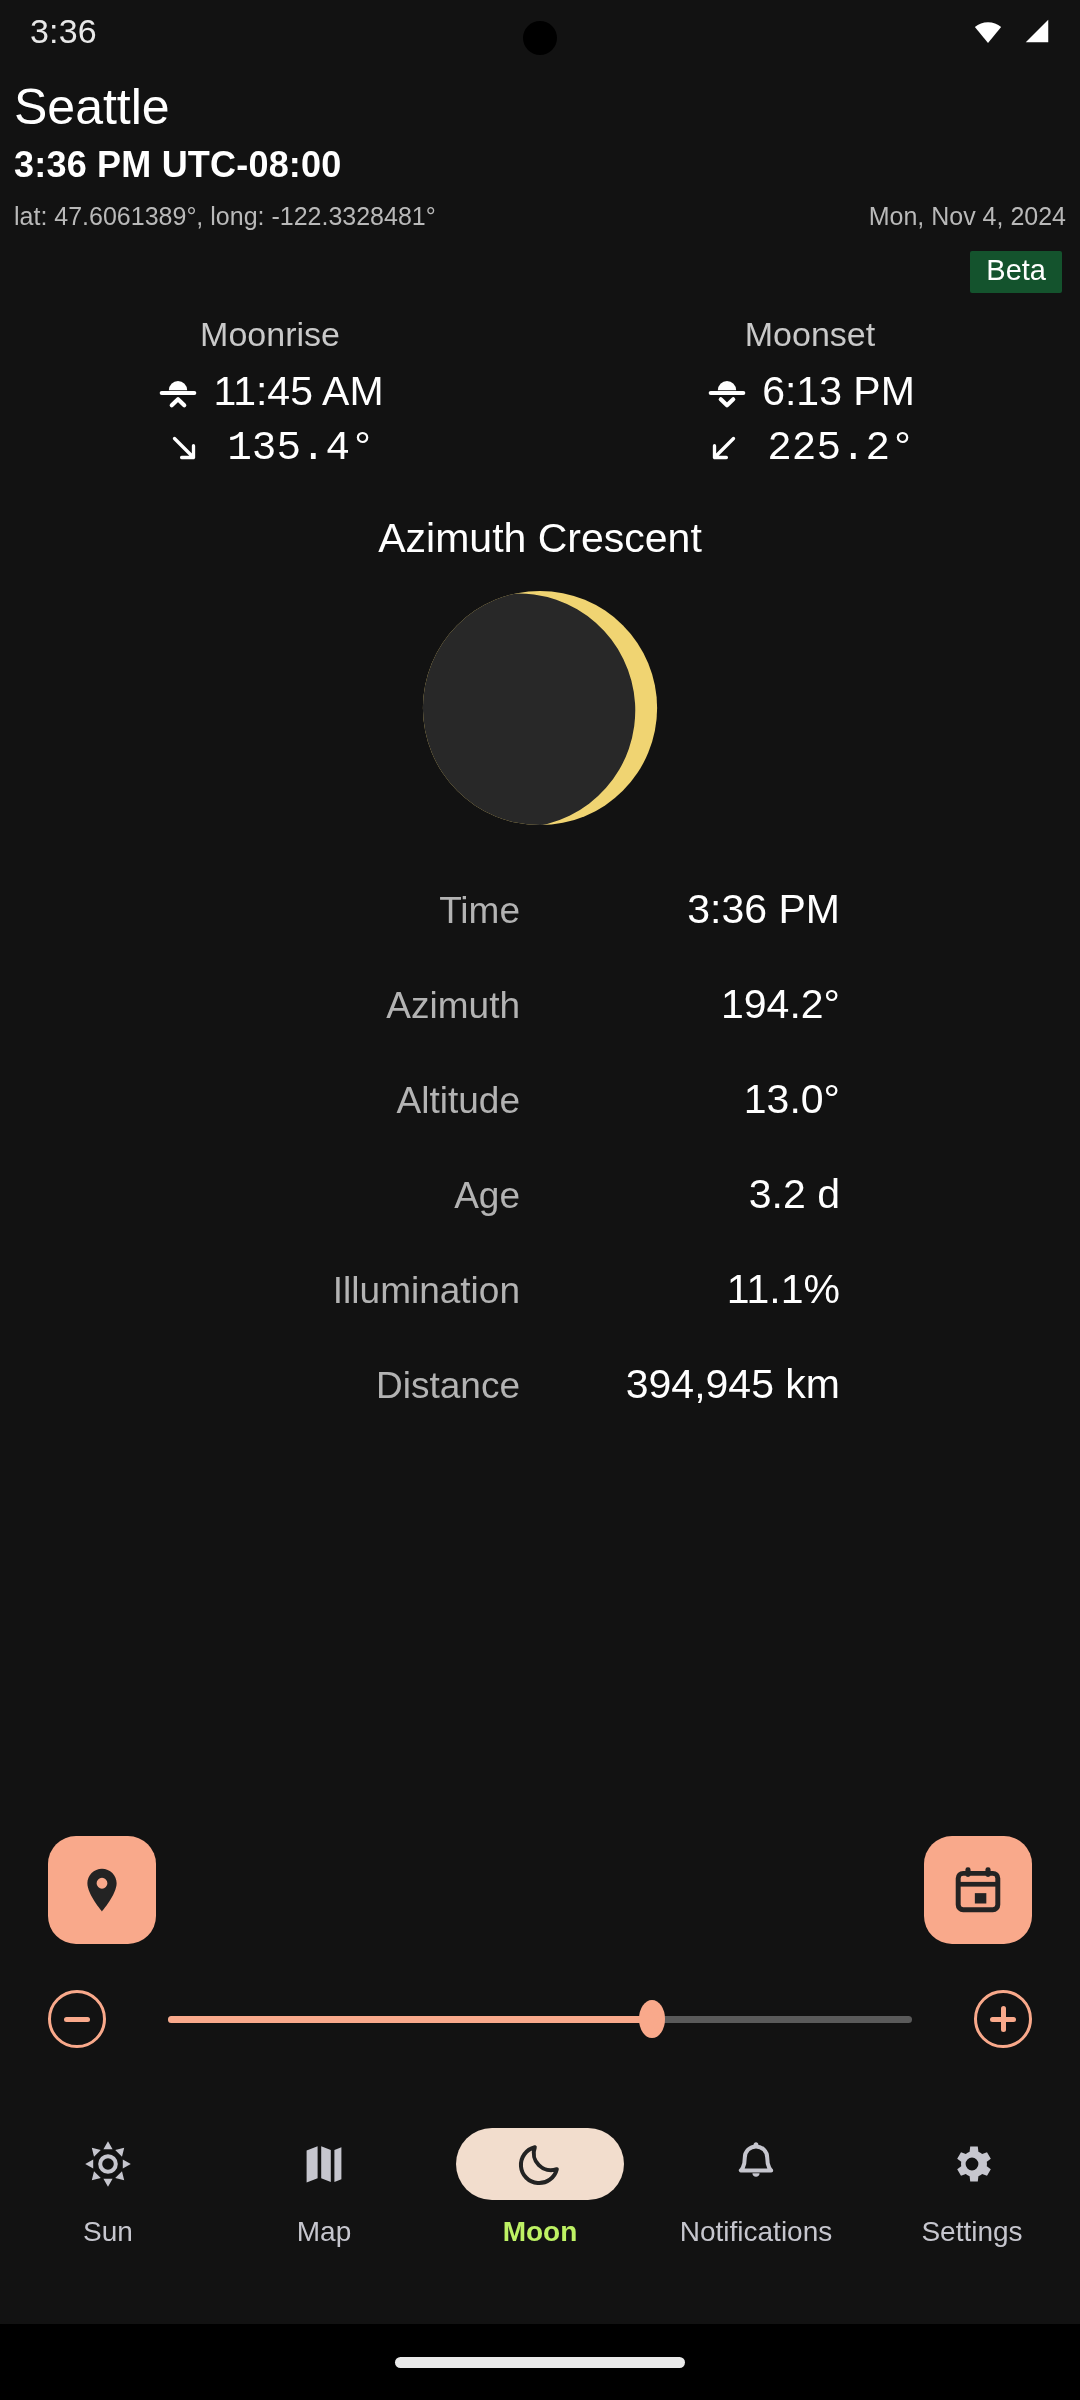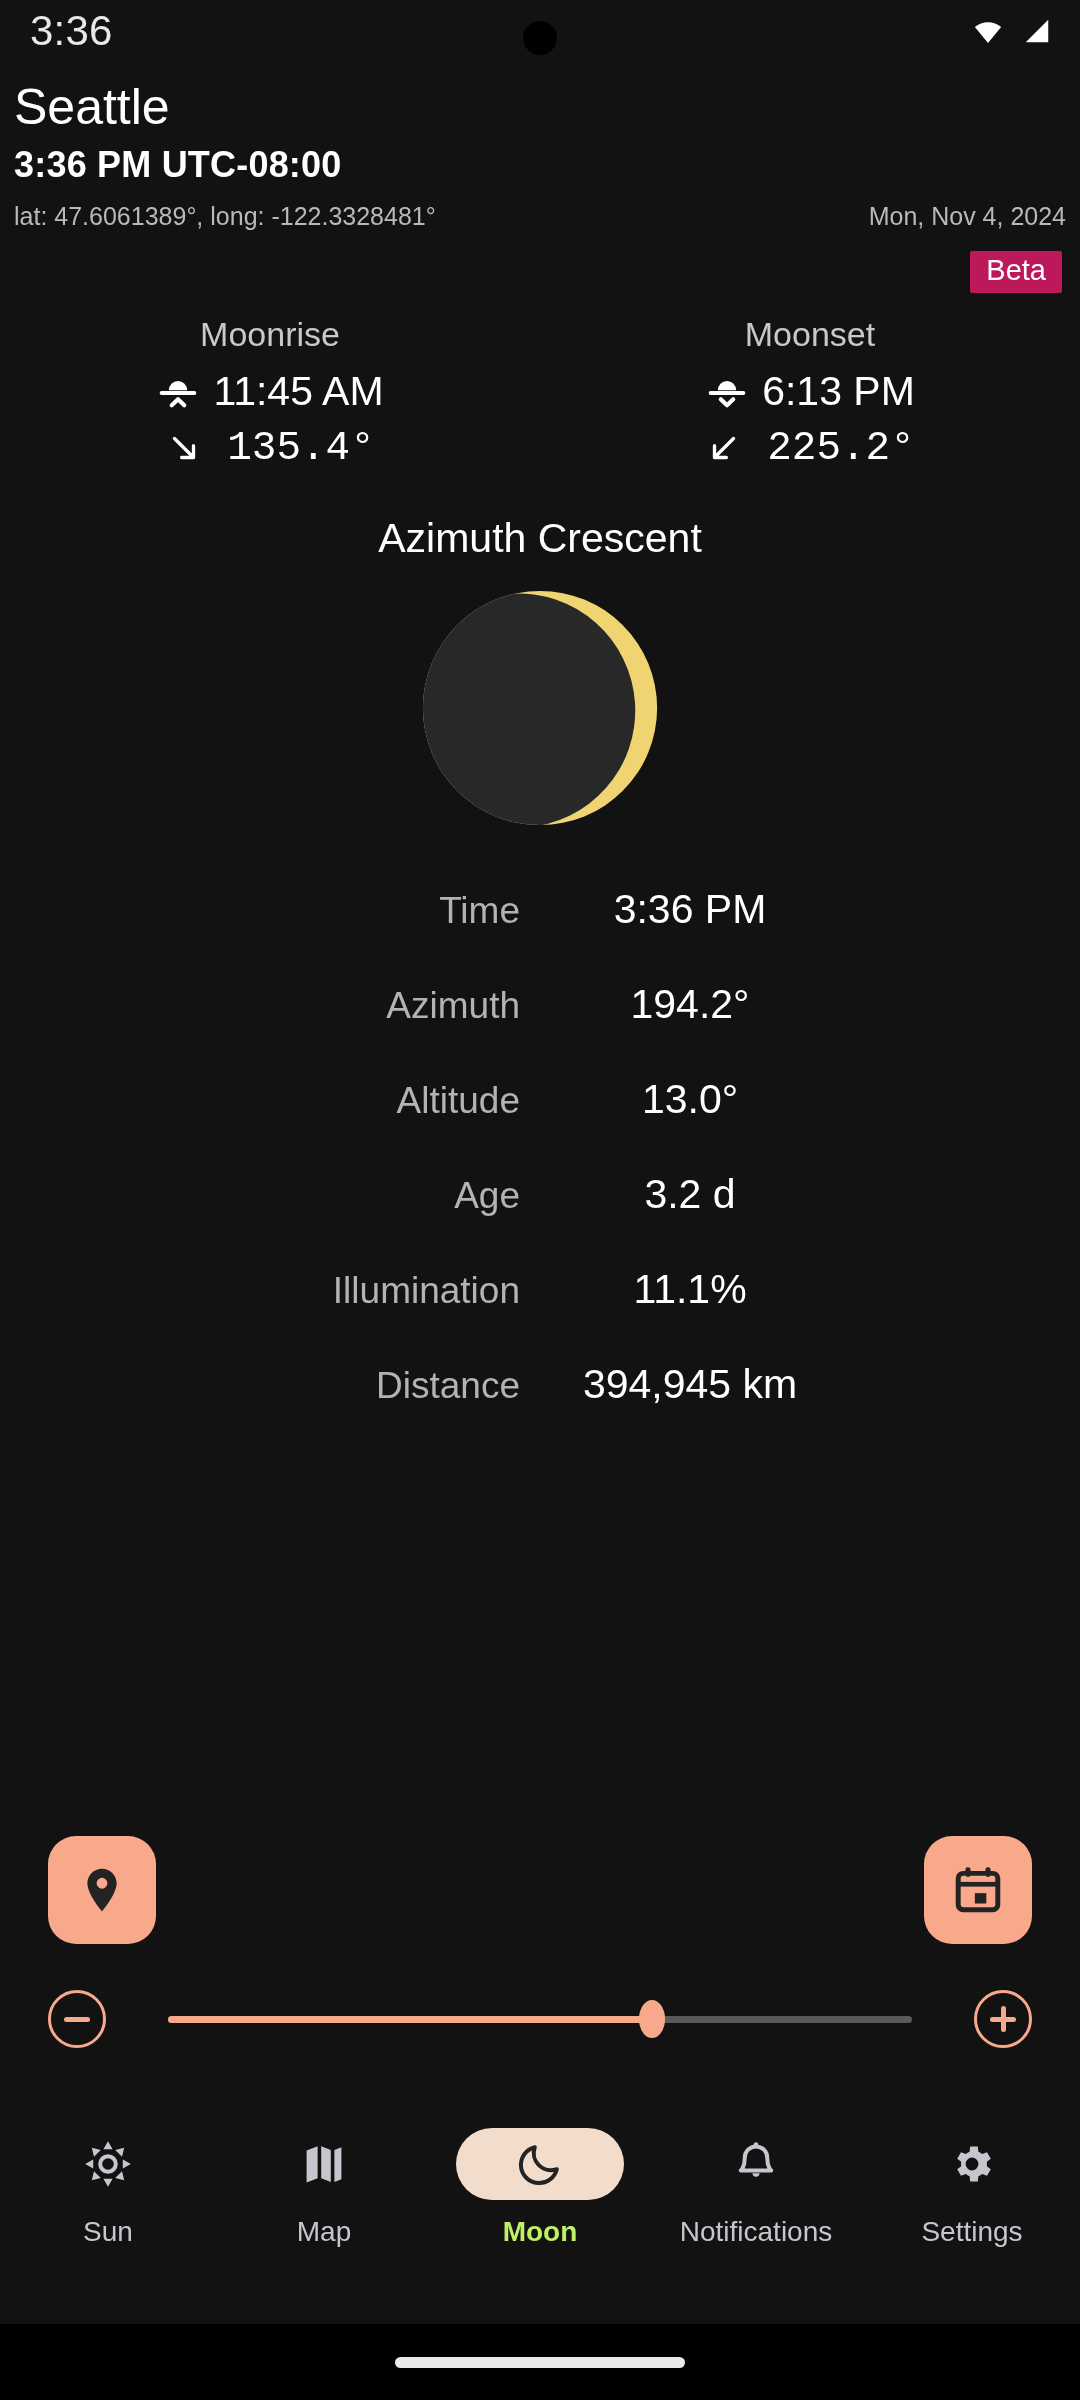--- a/index.html
+++ b/index.html
@@ -14,40 +14,40 @@
     background:#121212; color:#fff;
     display:flex; flex-direction:column;
   }
 
   
   .statusbar {
     height:62px; flex:0 0 62px;
     display:flex; align-items:center; justify-content:space-between;
     padding:0 26px 0 30px; position:relative;
   }
-  .status-clock { font-size:42px; color:#e8e8e8; letter-spacing:.2px; }
+  .status-clock { font-size:34px; color:#e8e8e8; letter-spacing:.2px; }
   .status-icons { display:flex; align-items:center; gap:14px; }
   .camera-dot {
     position:absolute; left:50%; top:38px; transform:translate(-50%,-50%);
     width:34px; height:34px; border-radius:50%; background:#000;
   }
 
   
   .header { padding:0 14px; flex:0 0 auto; }
   .city { font-size:50px; line-height:1.08; font-weight:400; color:#fff; margin-top:18px; }
   .localtime { font-size:36px; font-weight:700; color:#fff; margin-top:10px; letter-spacing:.2px; }
   .coordrow {
     display:flex; justify-content:space-between; align-items:baseline;
     margin-top:16px; font-size:25px; color:#b9b9b9;
   }
 
   
   .beta-wrap { display:flex; justify-content:flex-end; padding:0 18px; margin-top:20px; flex:0 0 auto; }
   .beta-badge {
-    background:#be185d; color:#fff; font-size:29px;
+    background:#14532d; color:#fff; font-size:29px;
     padding:3px 16px 6px; border-radius:2px; line-height:1.15;
   }
 
   
   .riseset {
     display:flex; margin-top:22px; flex:0 0 auto;
   }
   .rs-col { flex:1 1 50%; display:flex; flex-direction:column; align-items:center; }
   .rs-title { font-size:34px; color:#c9c9c9; }
   .rs-timerow { display:flex; align-items:center; gap:13px; margin-top:14px; }
@@ -70,21 +70,21 @@
   .table { margin-top:56px; flex:0 0 auto; }
   .trow {
     display:flex; align-items:baseline; justify-content:center;
     height:95px;
   }
   .tlabel {
     width:300px; text-align:right; padding-right:20px;
     font-size:37px; color:#b3b3b3; white-space:nowrap;
   }
   .tvalue {
-    width:300px; text-align:center;
+    width:300px; text-align:right;
     font-size:41px; color:#fff; white-space:nowrap;
   }
 
   .spacer { flex:1 1 auto; }
 
   
   .actions {
     display:flex; justify-content:space-between; align-items:center;
     padding:0 48px; flex:0 0 auto; margin-bottom:46px;
   }

